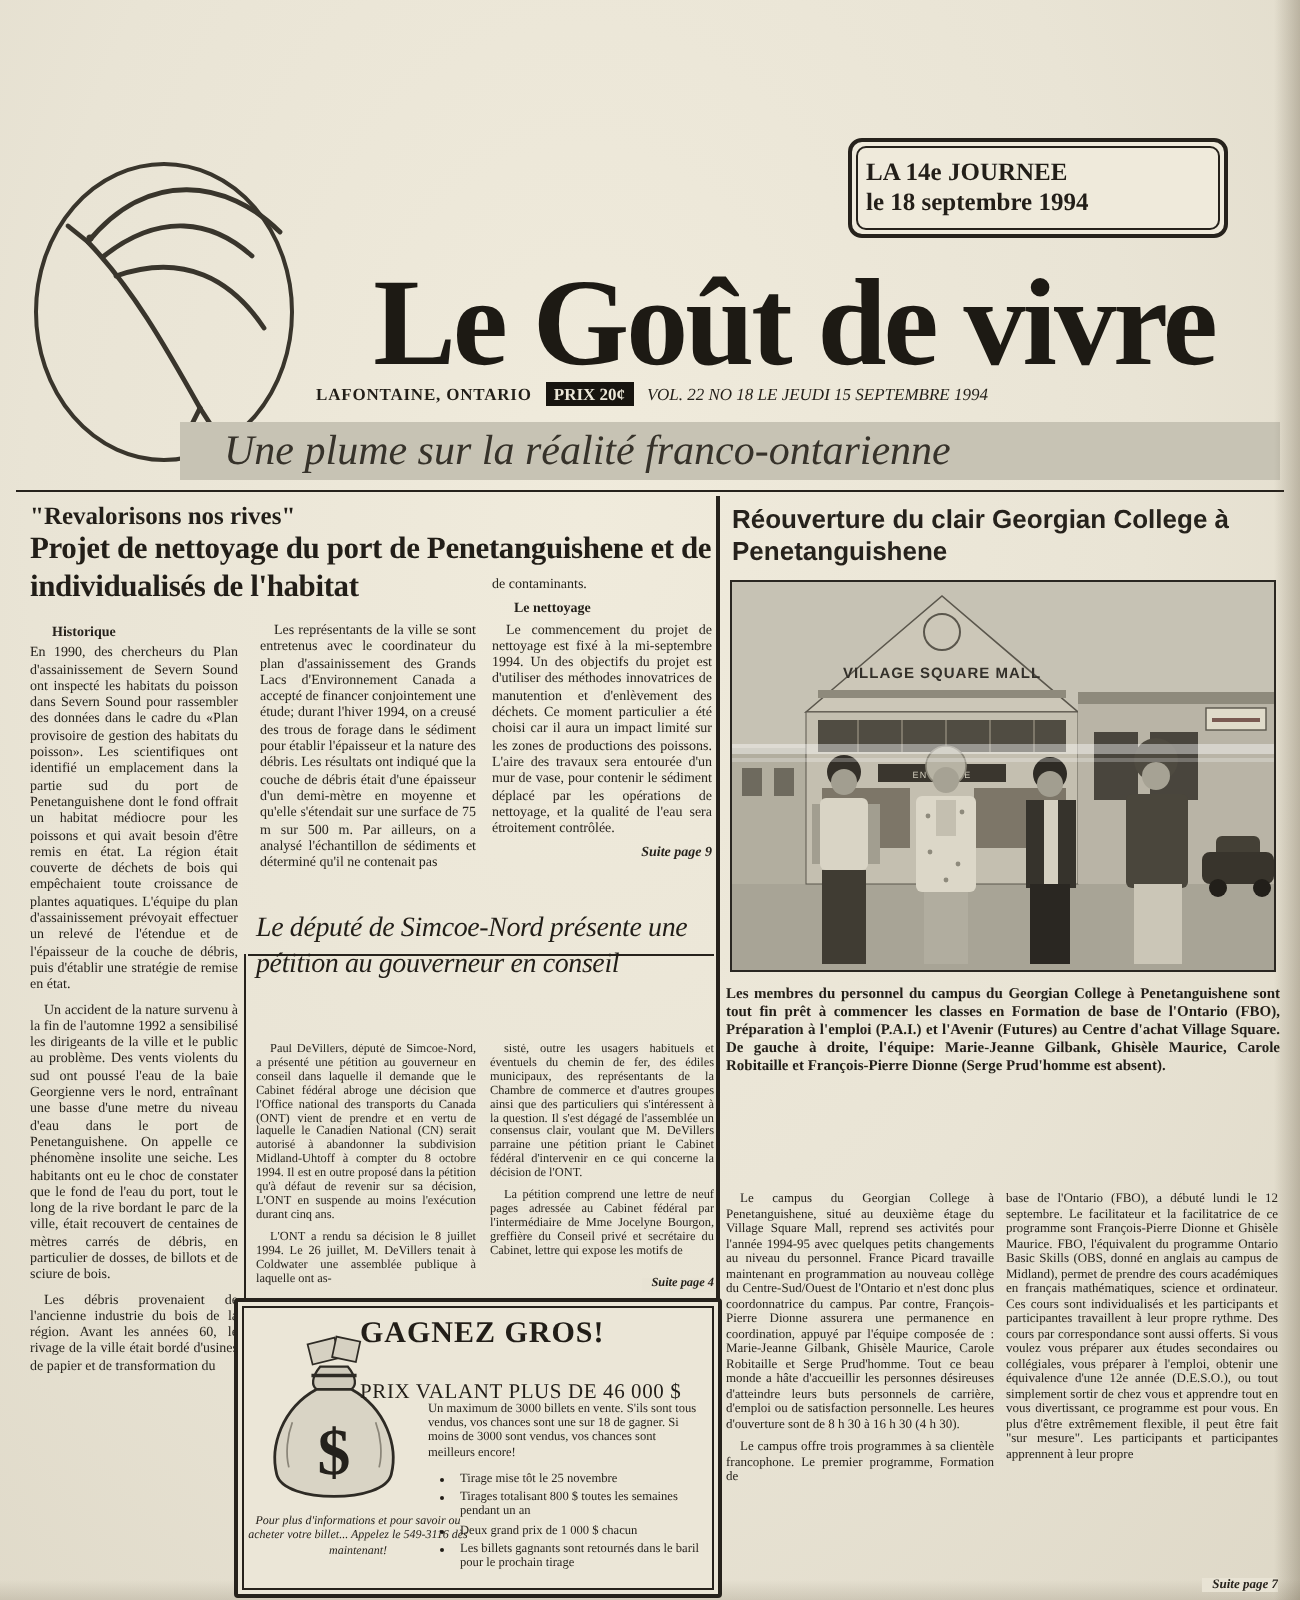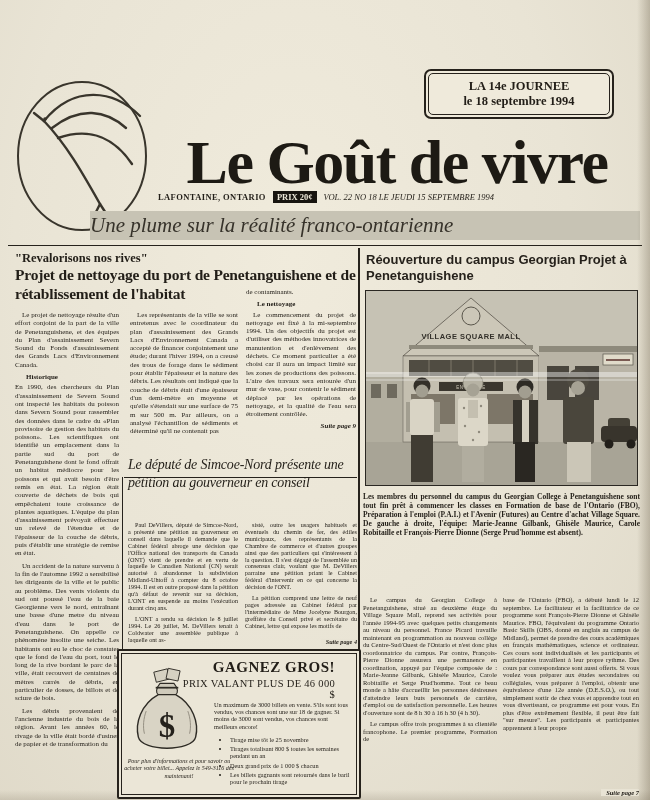--- a/index.html
+++ b/index.html
@@ -10,30 +10,30 @@
   }
   .page::after{content:"";position:absolute;top:0;right:0;bottom:0;width:13px;pointer-events:none;
     background:linear-gradient(to left, rgba(90,78,56,.30), rgba(90,78,56,0));}
   .page::before{content:"";position:absolute;left:0;right:0;bottom:0;height:10px;pointer-events:none;
     background:linear-gradient(to top, rgba(90,78,56,.16), rgba(90,78,56,0));}
 
   .abs{position:absolute;}
 
   
   .event-box{left:424px;top:69px;width:182px;border:2px solid #26221c;border-radius:7px;padding:2px;background:#efeadb;}
-  .event-box .inner{border:1px solid #26221c;border-radius:5px;padding:5px 4px;text-align:center;
+  .event-box .inner{border:1px solid #26221c;border-radius:5px;padding:5px 4px;
     font-weight:bold;font-size:12.5px;line-height:15px;}
   .masthead{left:158px;top:136px;width:478px;text-align:center;}
   .masthead .title{font-weight:bold;font-size:62px;line-height:52px;letter-spacing:-1.5px;color:#1d1a14;}
   .infoline{margin-top:3px;display:flex;justify-content:flex-start;align-items:center;gap:7px;font-size:8.5px;}
   .infoline .loc{font-weight:bold;letter-spacing:.4px;}
   .infoline .price{background:#17140f;color:#ece7d8;font-weight:bold;padding:1px 4px;}
   .infoline .issue{font-style:italic;font-weight:normal;}
   .slogan{left:90px;top:211px;right:10px;height:29px;background:#c7c3b4;display:flex;align-items:center;
-    font-style:italic;font-size:21px;color:#36322a;}
+    padding-left:22px;font-style:italic;font-size:21px;color:#36322a;}
   .rule-top{left:8px;top:245px;right:8px;border-top:1.6px solid #26221c;height:0;}
 
   
   .v-divider{left:358px;top:248px;height:547px;width:1.5px;background:#26221c;}
   .mid-rule{left:124px;top:477px;width:233px;border-top:1.5px solid #26221c;height:0;}
   .mid-vline{left:122px;top:477px;height:172px;width:1.3px;background:#26221c;}
 
   
   .kicker{left:15px;top:251px;width:345px;font-weight:bold;font-size:12.5px;}
   .port-headline{left:15px;top:266px;width:344px;font-weight:bold;font-size:15.5px;line-height:18.5px;letter-spacing:-.2px;}
@@ -65,23 +65,23 @@
   .campus-caption{left:363px;top:492px;width:277px;font-weight:bold;font-size:7.5px;line-height:9px;text-align:justify;}
   .campus-col1{left:363px;top:596px;width:134px;height:200px;}
   .campus-col2{left:503px;top:596px;width:136px;height:200px;}
 
   
   .ad-box{left:117px;top:649px;width:240px;height:146px;border:2px solid #26221c;border-radius:2px;background:#ebe6d7;}
   .ad-box .inner{position:absolute;inset:2px;border:1px solid #26221c;}
   .ad-bag{position:absolute;left:8px;top:12px;}
   .ad-note{position:absolute;left:2px;top:104px;width:110px;text-align:center;
     font-style:italic;font-size:6px;line-height:7.3px;}
-  .ad-head{position:absolute;left:58px;right:21px;top:5px;text-align:right;}
+  .ad-head{position:absolute;left:58px;right:8px;top:5px;text-align:left;}
   .ad-title{font-weight:bold;font-size:15px;letter-spacing:.5px;}
-  .ad-subtitle{font-size:10.5px;margin-top:2px;letter-spacing:.3px;}
+  .ad-subtitle{font-size:10.5px;margin-top:15px;letter-spacing:.3px;}
   .ad-intro{position:absolute;left:92px;right:6px;top:47px;font-size:6.3px;line-height:7.2px;text-align:left;}
   .ad-bullets{position:absolute;left:99px;right:3px;top:82px;margin:0;padding:0 0 0 9px;
     font-size:6.3px;line-height:7.2px;}
   .ad-bullets li{margin-bottom:2px;}
 </style>
 </head>
 <body>
 
 <div class="page">
 
@@ -116,24 +116,23 @@
   </div>
 
   <div class="abs slogan">Une plume sur la réalité franco-ontarienne</div>
   <div class="abs rule-top"></div>
 
   <div class="abs v-divider"></div>
   <div class="abs mid-rule"></div>
   <div class="abs mid-vline"></div>
 
   <div class="abs kicker">"Revalorisons nos rives"</div>
-  <div class="abs port-headline">Projet de nettoyage du port de Penetanguishene et de rétablissement de l'habitat</div>
+  <div class="abs port-headline">Projet de nettoyage du port de Penetanguishene et de individualisés de l'habitat</div>
 
   <div class="abs bt sz7 port-col1">
-    <p>Le projet de nettoyage résulte d'un effort conjoint de la part de la ville de Penetanguishene, et des équipes du Plan d'assainissement Severn Sound du Fonds d'assainissement des Grands Lacs d'Environnement Canada.</p>
     <p class="subhead">Historique</p>
     <p class="noindent">En 1990, des chercheurs du Plan d'assainissement de Severn Sound ont inspecté les habitats du poisson dans Severn Sound pour rassembler des données dans le cadre du «Plan provisoire de gestion des habitats du poisson».  Les scientifiques ont identifié un emplacement dans la partie sud du port de Penetanguishene dont le fond offrait un habitat médiocre pour les poissons et qui avait besoin d'être remis en état.  La région était couverte de déchets de bois qui empêchaient toute croissance de plantes aquatiques. L'équipe du plan d'assainissement prévoyait effectuer un relevé de l'étendue et de l'épaisseur de la couche de débris, puis d'établir une stratégie de remise en état.</p>
     <p>Un accident de la nature survenu à la fin de l'automne 1992 a sensibilisé les dirigeants de la ville et le public au problème.  Des vents violents du sud ont poussé l'eau de la baie Georgienne vers le nord, entraînant une basse d'une metre du niveau d'eau dans le port de Penetanguishene.  On appelle ce phénomène insolite une seiche.  Les habitants ont eu le choc de constater que le fond de l'eau du port, tout le long de la rive bordant le parc de la ville, était recouvert de centaines de mètres carrés de débris, en particulier de dosses, de billots et de sciure de bois.</p>
     <p>Les débris provenaient de l'ancienne industrie du bois de la région.  Avant les années 60, le rivage de la ville était bordé d'usines de papier et de transformation du</p>
   </div>
 
   <div class="abs bt sz7 port-col2">
     <p>Les représentants de la ville se sont entretenus avec le coordinateur du plan d'assainissement des Grands Lacs d'Environnement Canada a accepté de financer conjointement une étude; durant l'hiver 1994, on a creusé des trous de forage dans le sédiment pour établir l'épaisseur et la nature des débris. Les résultats ont indiqué que la couche de débris était d'une épaisseur d'un demi-mètre en moyenne et qu'elle s'étendait sur une surface de 75 m sur 500 m.  Par ailleurs, on a analysé l'échantillon de sédiments et déterminé qu'il ne contenait pas</p>
   </div>
 
@@ -150,21 +149,21 @@
     <p>Paul DeVillers, député de Simcoe-Nord, a présenté une pétition au gouverneur en conseil dans laquelle il demande que le Cabinet fédéral abroge une décision que l'Office national des transports du Canada (ONT) vient de prendre et en vertu de laquelle le Canadien National (CN) serait autorisé à abandonner la subdivision Midland-Uhtoff à compter du 8 octobre 1994.  Il est en outre proposé dans la pétition qu'à défaut de revenir sur sa décision, L'ONT en suspende au moins l'exécution durant cinq ans.</p>
     <p>L'ONT a rendu sa décision le 8 juillet 1994.  Le 26 juillet, M. DeVillers tenait à Coldwater une assemblée publique à laquelle ont as-</p>
   </div>
 
   <div class="abs bt sz62 pet-col2">
     <p>sisté, outre les usagers habituels et éventuels du chemin de fer, des édiles municipaux, des représentants de la Chambre de commerce et d'autres groupes ainsi que des particuliers qui s'intéressent à la question.  Il s'est dégagé de l'assemblée un consensus clair, voulant que M. DeVillers parraine une pétition priant le Cabinet fédéral d'intervenir en ce qui concerne la décision de l'ONT.</p>
     <p>La pétition comprend une lettre de neuf pages adressée au Cabinet fédéral par l'intermédiaire de Mme Jocelyne Bourgon, greffière du Conseil privé et secrétaire du Cabinet, lettre qui expose les motifs de</p>
     <span class="cont-abs" style="font-size:6.2px">Suite page 4</span>
   </div>
 
-  <div class="abs campus-headline">Réouverture du campus Georgian Projet à Penetanguishene</div>
+  <div class="abs campus-headline">Réouverture du clair Georgian College à Penetanguishene</div>
 
   <svg class="abs campus-photo" width="273" height="196" viewBox="0 0 273 196">
     <rect width="273" height="196" fill="#c6c2b4"></rect>
     <rect y="150" width="273" height="46" fill="#a8a496"></rect>
     <rect x="0" y="84" width="40" height="68" fill="#b2ae9f"></rect>
     <rect x="6" y="94" width="10" height="14" fill="#6e6a5e"></rect>
     <rect x="22" y="94" width="10" height="14" fill="#6e6a5e"></rect>
 
     <polygon points="38,66 106,8 174,66" fill="#ccc7b8" stroke="#5a564c" stroke-width="0.8"></polygon>
     <rect x="38" y="66" width="136" height="86" fill="#c4bfb0" stroke="#5a564c" stroke-width="0.5"></rect>

